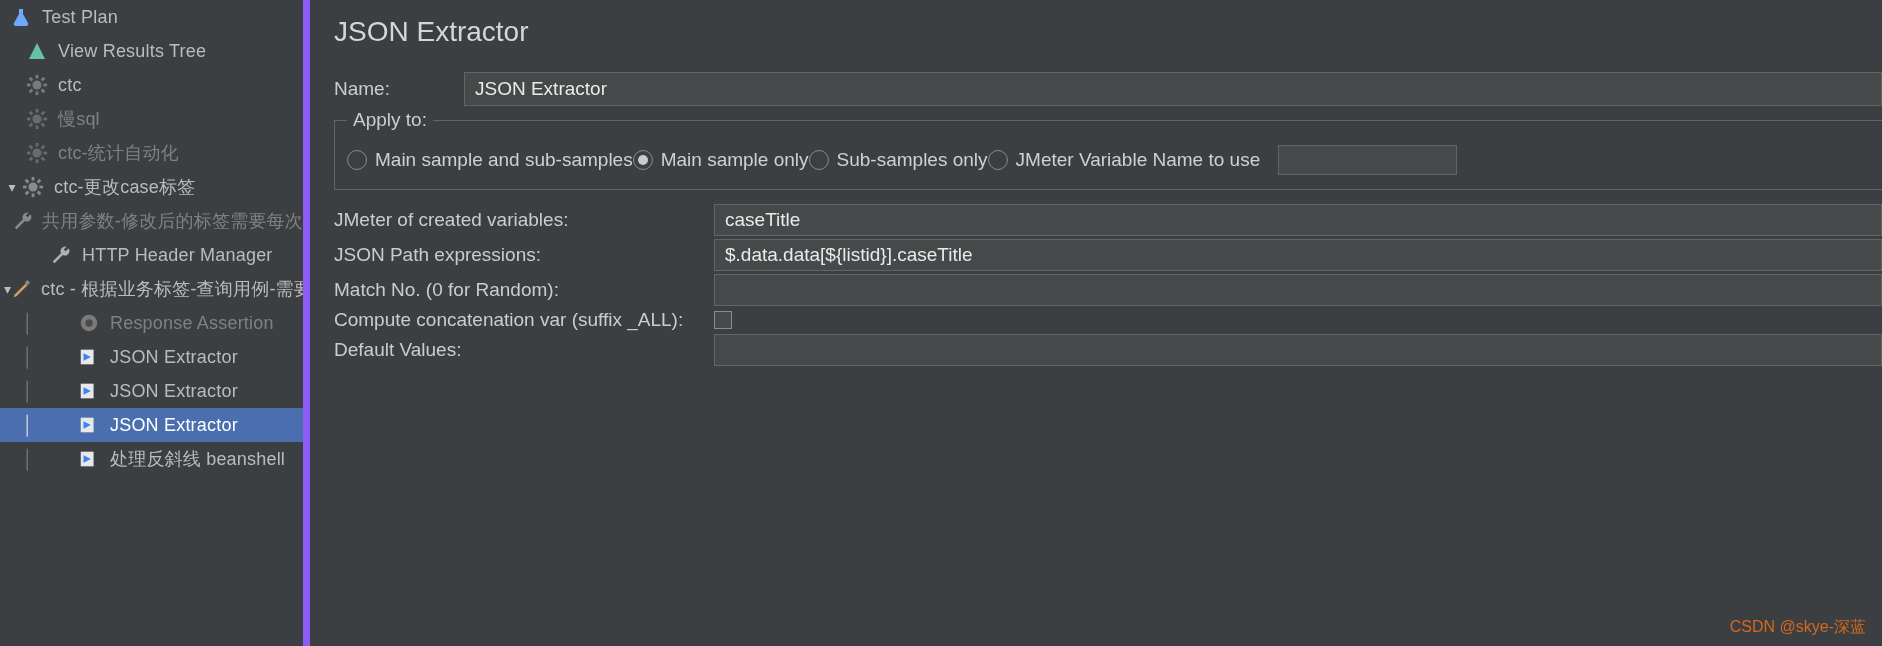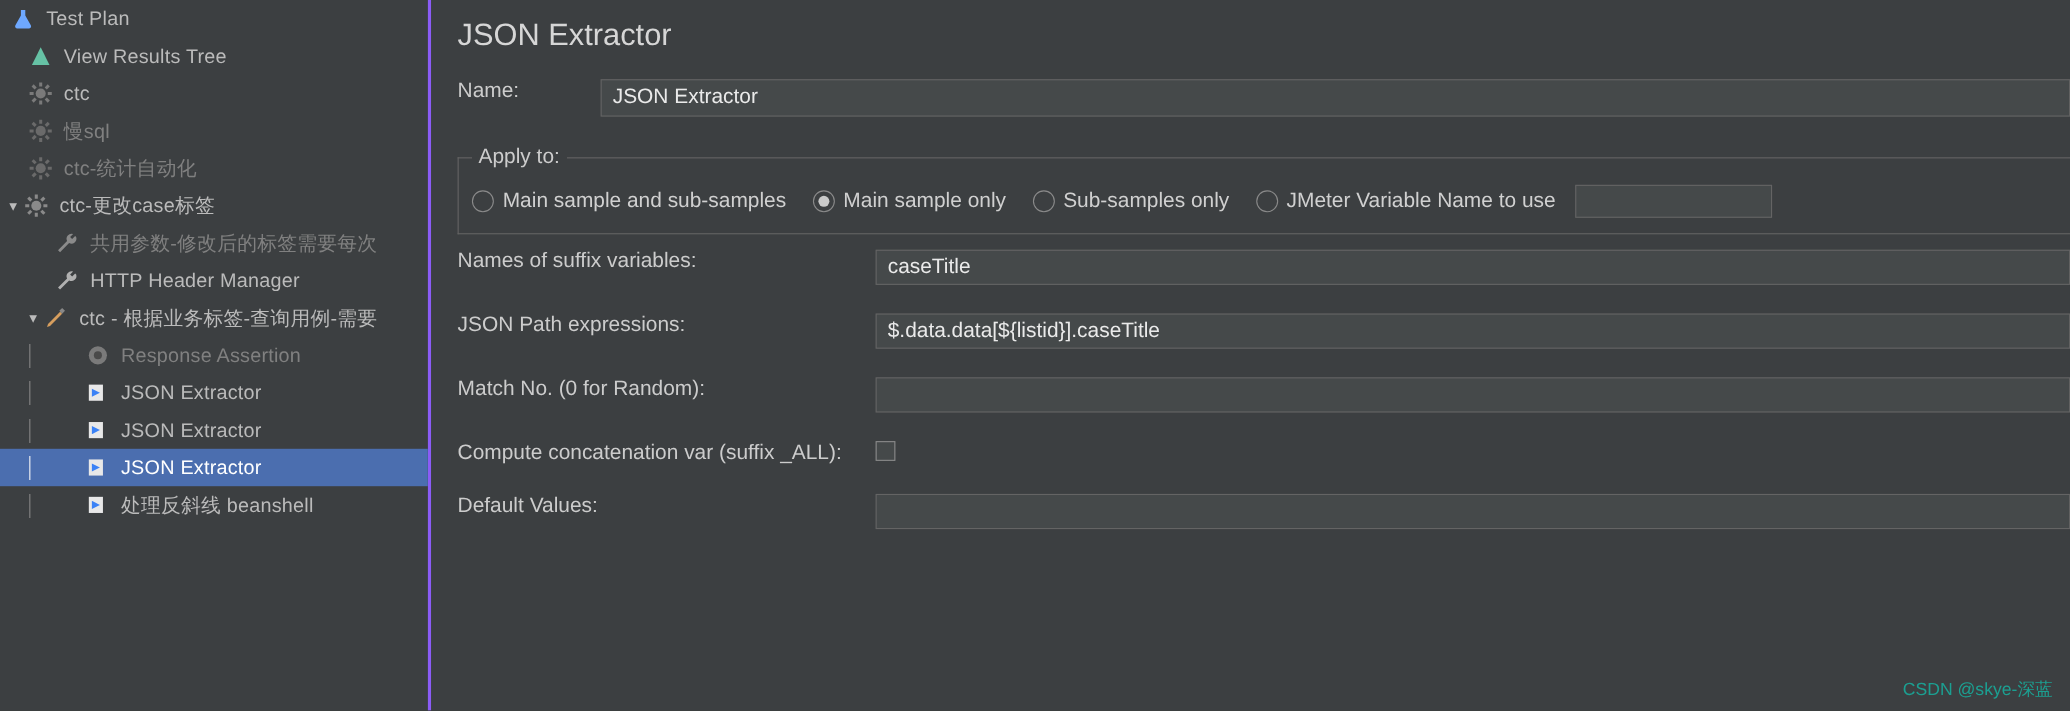--- a/index.html
+++ b/index.html
@@ -1,48 +1,48 @@
 <!DOCTYPE html>
 <html><head>
 <meta charset="utf-8">
 <style>
 * { box-sizing: border-box; margin: 0; padding: 0; font-family: -apple-system, "Helvetica Neue", Arial, sans-serif; }
 body { background: #3c3f41; color: #bbbbbb; font-size: 18px; width: 1882px; height: 646px; display: flex; overflow: hidden; }
 
 
-.tree-panel { width: 392px; background: #3c3f41; border-right: 3px solid #8b5cf6; height: 100%; overflow: hidden; position: relative; }
+.tree-panel { width: 310px; background: #3c3f41; border-right: 7px solid #8b5cf6; height: 100%; overflow: hidden; position: relative; }
 .tree-row { display: flex; align-items: center; height: 34px; white-space: nowrap; padding-left: 4px; }
 .tree-row.selected { background: #4b6eaf; color: #ffffff; }
 .tree-row.dim { color: #808080; }
 .tree-label { margin-left: 6px; font-size: 18px; letter-spacing: 0.2px; }
 .indent { display:inline-block; }
 .icon-slot { display: inline-flex; align-items: center; justify-content: center; width: 26px; height: 26px; margin-right: 2px; }
 
 
 .guide { color: #767676; display:inline-block; width:16px; text-align:center; font-size:18px; }
 .toggle { color: #bbbbbb; display:inline-block; width:16px; text-align:center; font-size:14px; }
 
 
 .main-panel { flex: 1; padding: 16px 0 0 24px; background: #3c3f41; position: relative; }
 .main-title { font-size: 28px; font-weight: 400; color: #d6d6d6; margin-bottom: 24px; }
-.field-row { display: flex; align-items: flex-start; margin-bottom: 26px; }
+.field-row { display: flex; align-items: center; margin-bottom: 3px; }
 .field-label { color: #cccccc; font-size: 19px; min-width: 120px; }
 .field-label.wider { min-width: 370px; }
 .text-input { flex: 1; background: #45494a; border: 1px solid #646464; color: #eaeaea; font-size: 19px; padding: 4px 10px; height: 34px; margin-left: 10px; }
 .text-input.sm { height: 32px; }
 fieldset.apply-to { border: 1px solid #646464; border-right: none; padding: 10px 12px 14px 12px; margin-bottom: 14px; }
 fieldset.apply-to legend { color: #cccccc; font-size: 19px; padding: 0 6px; }
-.radio-row { display: flex; align-items: center; gap: 24px; margin-top: 4px; }
+.radio-row { display: flex; align-items: center; margin-top: 4px; }
 .radio-item { display: flex; align-items: center; gap: 8px; color: #d0d0d0; font-size: 19px; }
 .radio { width: 20px; height: 20px; border: 1px solid #8a8a8a; border-radius: 50%; display:inline-flex; align-items:center; justify-content:center; background:#3c3f41;}
 .radio .dot { width: 10px; height: 10px; border-radius: 50%; background: #cacaca; display:none; }
 .radio.checked .dot { display:block; }
 .var-input { background:#45494a; border:1px solid #646464; height:30px; min-width:120px; margin-left:10px;}
 .checkbox { width:18px; height:18px; border:1px solid #8a8a8a; margin-left:10px; display:inline-block; background:#45494a; }
-.watermark { position:absolute; right:16px; bottom:8px; font-size:16px; color:#14b8a6; opacity:0.8; }
+.watermark { position:absolute; right:16px; bottom:8px; font-size:16px; color:#f97316; opacity:0.8; }
 
 
 svg { display:block; }
 </style>
 </head>
 <body>
 
 <div class="tree-panel">
 
   <div class="tree-row">
@@ -270,21 +270,21 @@
       </label>
       <label class="radio-item">
         <span class="radio"></span>
         <span>JMeter Variable Name to use</span>
         <input class="var-input" type="text" style="">
       </label>
     </div>
   </fieldset>
 
   <div class="field-row">
-    <span class="field-label wider">Names of suffix variables:</span>
+    <span class="field-label wider">JMeter of created variables:</span>
     <input class="text-input sm" type="text" value="caseTitle" style="">
   </div>
 
   <div class="field-row">
     <span class="field-label wider">JSON Path expressions:</span>
     <input class="text-input sm" type="text" value="$.data.data[${listid}].caseTitle" style="">
   </div>
 
   <div class="field-row">
     <span class="field-label wider">Match No. (0 for Random):</span>

